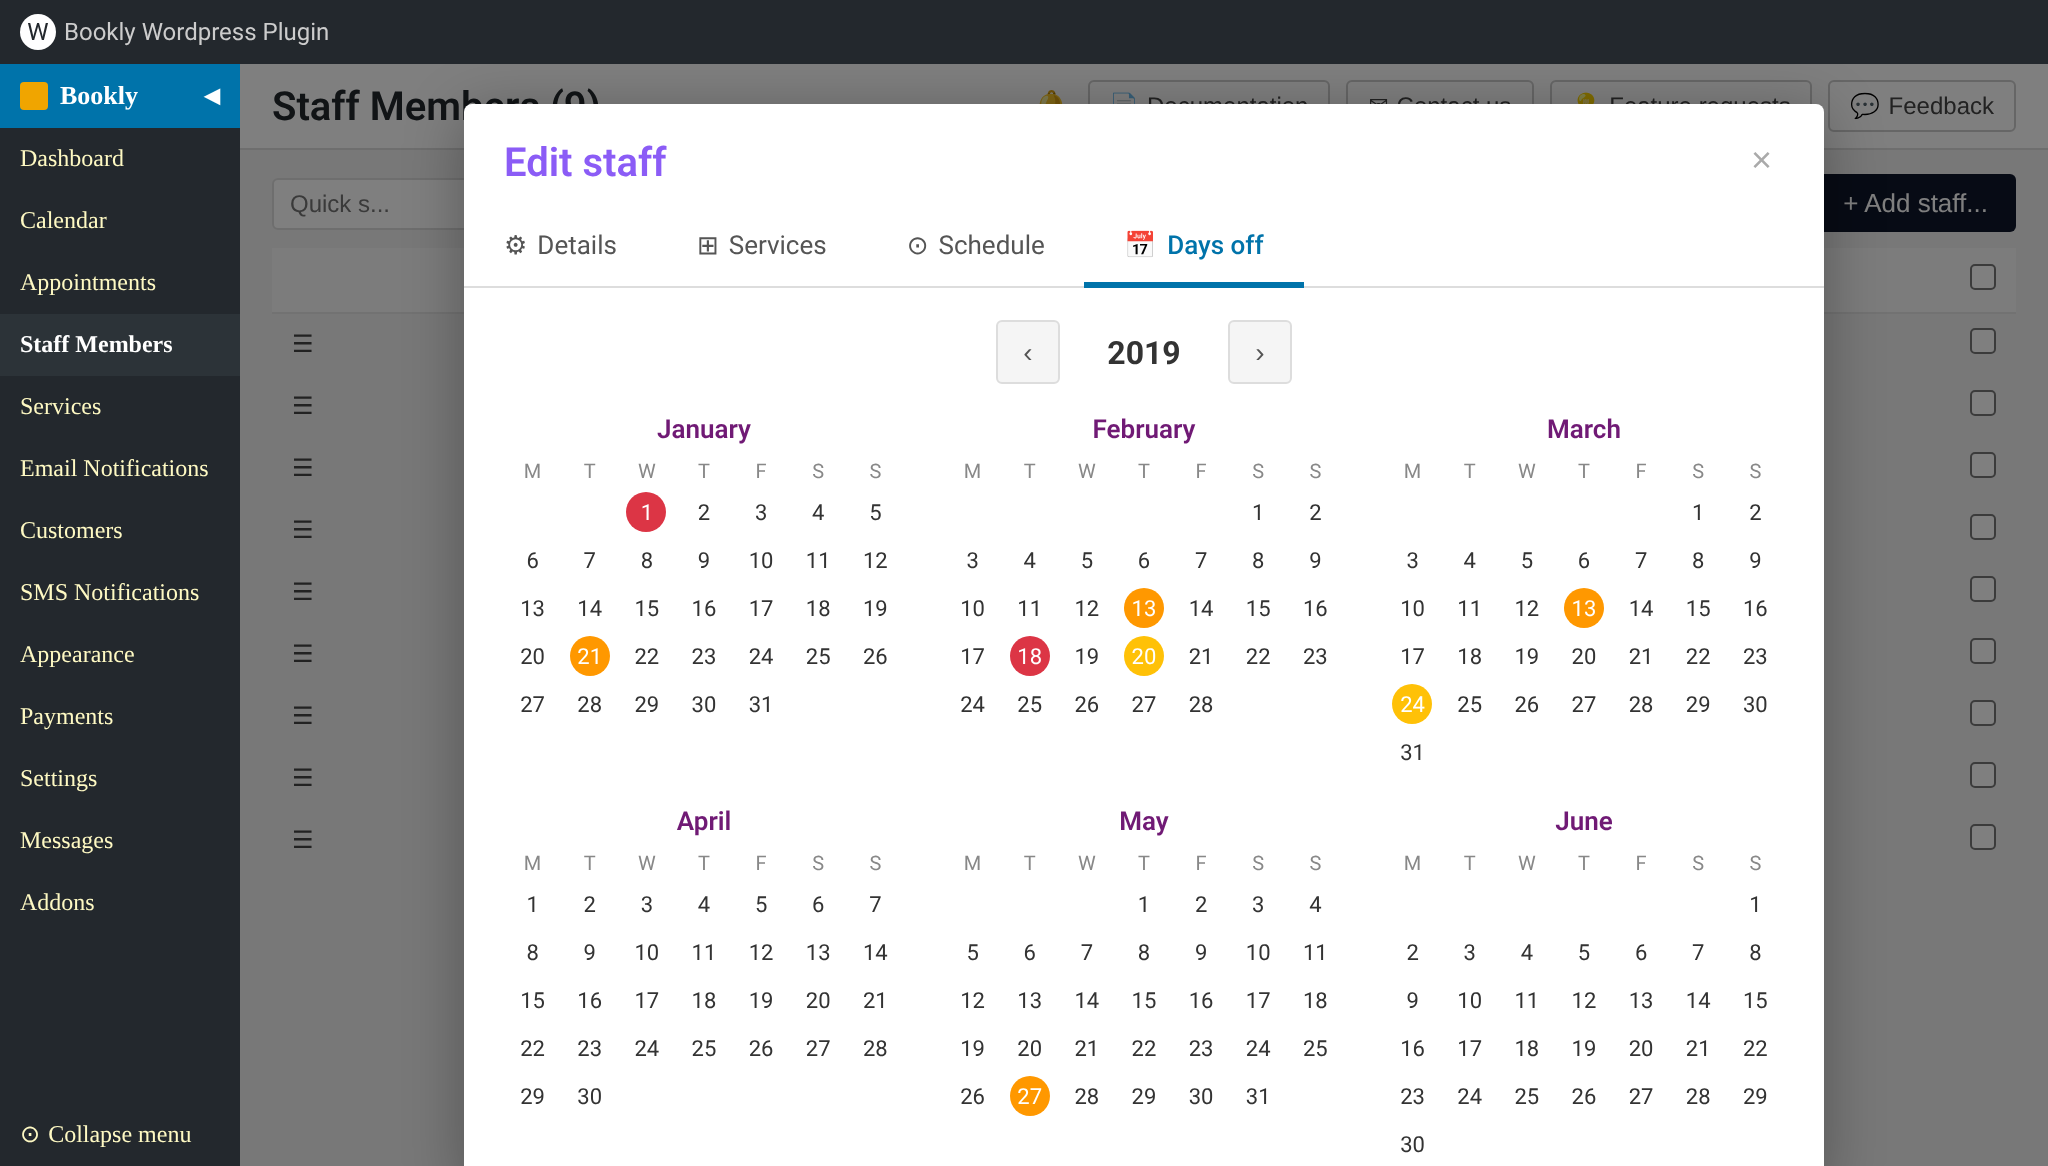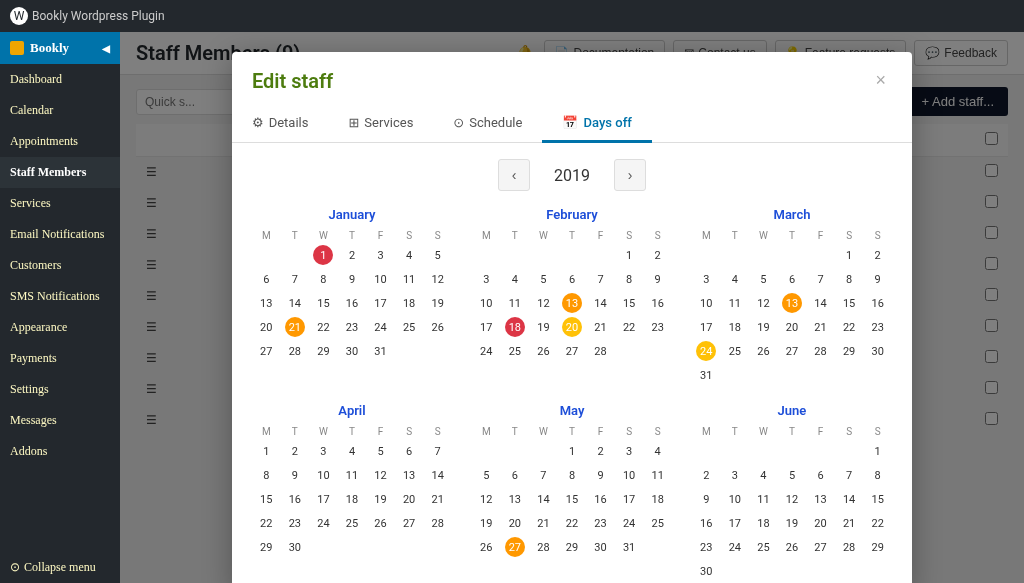--- a/index.html
+++ b/index.html
@@ -135,21 +135,21 @@
       overflow-y: auto;
       position: relative;
       box-shadow: 0 5px 30px rgba(0,0,0,0.3);
     }
     .modal-header {
       padding: 16px 20px 0 20px;
       display: flex;
       justify-content: space-between;
       align-items: center;
     }
-    .modal-title { font-size: 20px; font-weight: 600; color: #4d7c0f; }
+    .modal-title { font-size: 20px; font-weight: 600; color: #8b5cf6; }
     .modal-close {
       background: none;
       border: none;
       font-size: 18px;
       color: #aaa;
       cursor: pointer;
       padding: 2px 6px;
     }
 
     
@@ -192,30 +192,30 @@
       width: 32px;
       height: 32px;
       border-radius: 3px;
       cursor: pointer;
       display: flex;
       align-items: center;
       justify-content: center;
       font-size: 14px;
       color: #555;
     }
-    .year-label { font-size: 16px; font-weight: 400; color: #333; min-width: 60px; text-align: center; }
+    .year-label { font-size: 16px; font-weight: 700; color: #333; min-width: 60px; text-align: center; }
 
     
     .calendars-grid {
       display: grid;
       grid-template-columns: repeat(3, 1fr);
       gap: 16px 20px;
     }
     .month-calendar { }
-    .month-name { text-align: center; font-weight: 600; font-size: 13px; color: #1d4ed8; margin-bottom: 6px; }
+    .month-name { text-align: center; font-weight: 600; font-size: 13px; color: #701a75; margin-bottom: 6px; }
     .cal-table { width: 100%; border-collapse: collapse; }
     .cal-table th { font-size: 10px; color: #888; text-align: center; padding: 2px; font-weight: normal; }
     .cal-table td { text-align: center; padding: 2px 1px; font-size: 11px; color: #333; cursor: pointer; }
     .cal-table td.empty { cursor: default; }
     .cal-table td span {
       display: inline-flex;
       align-items: center;
       justify-content: center;
       width: 20px;
       height: 20px;

